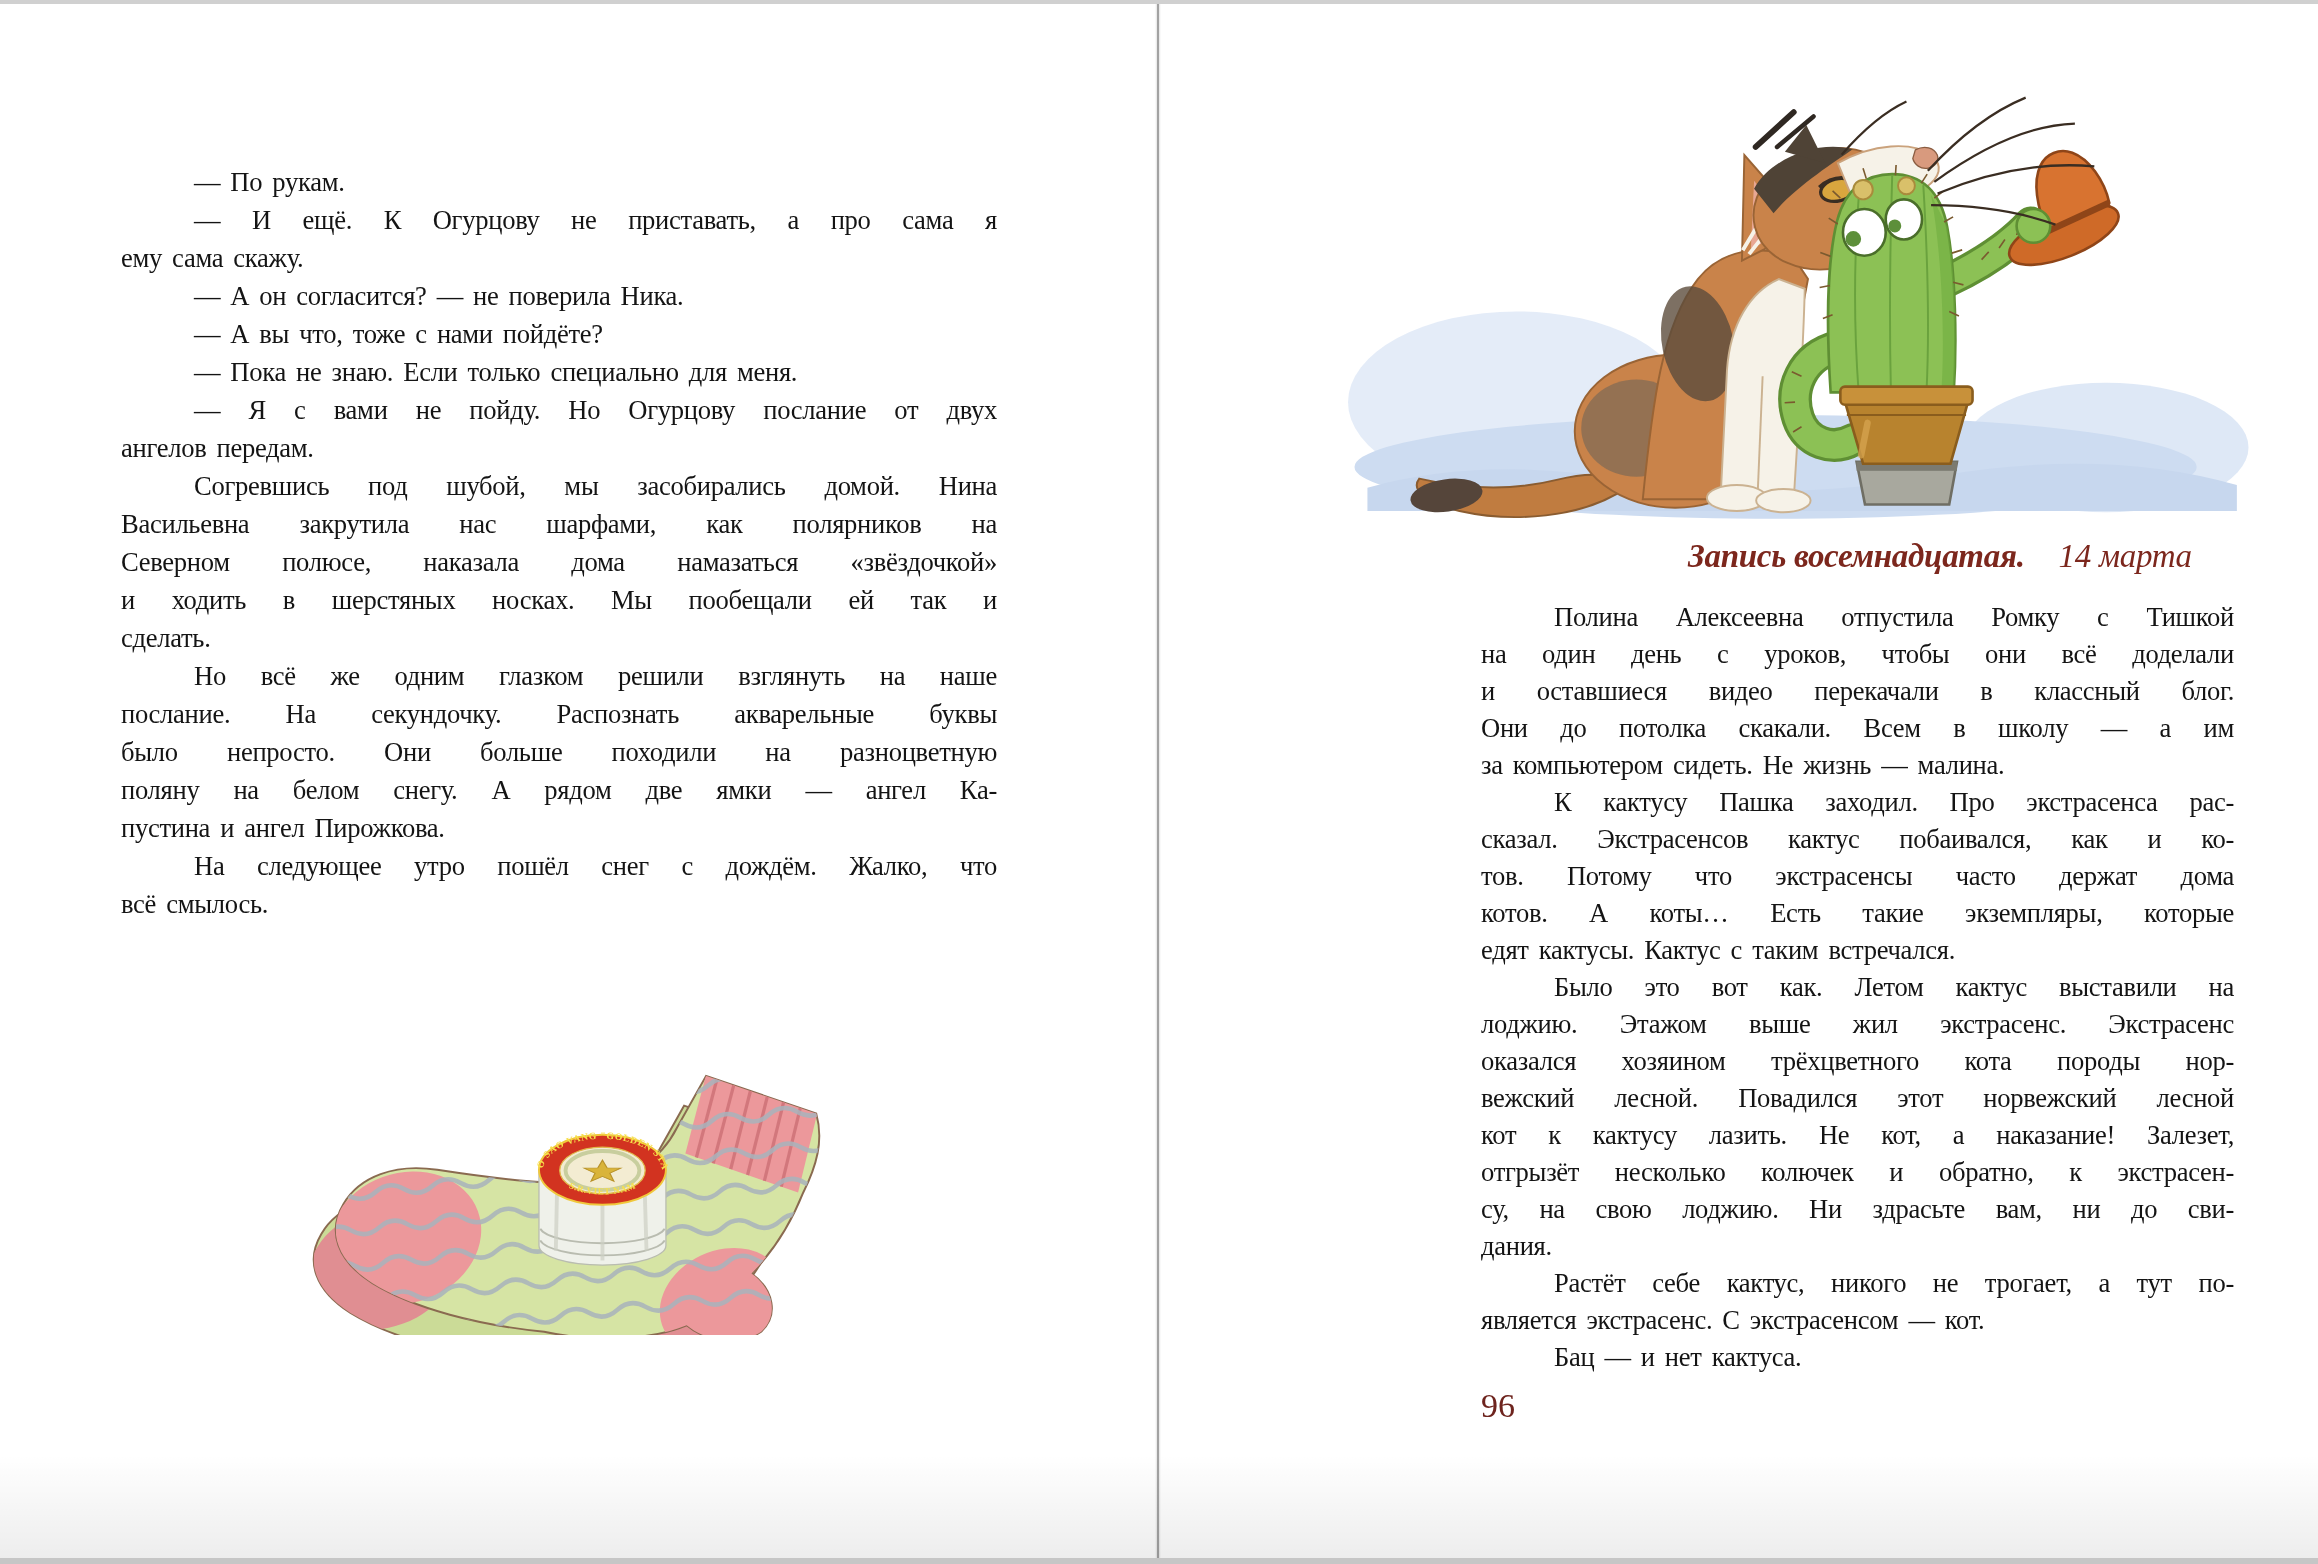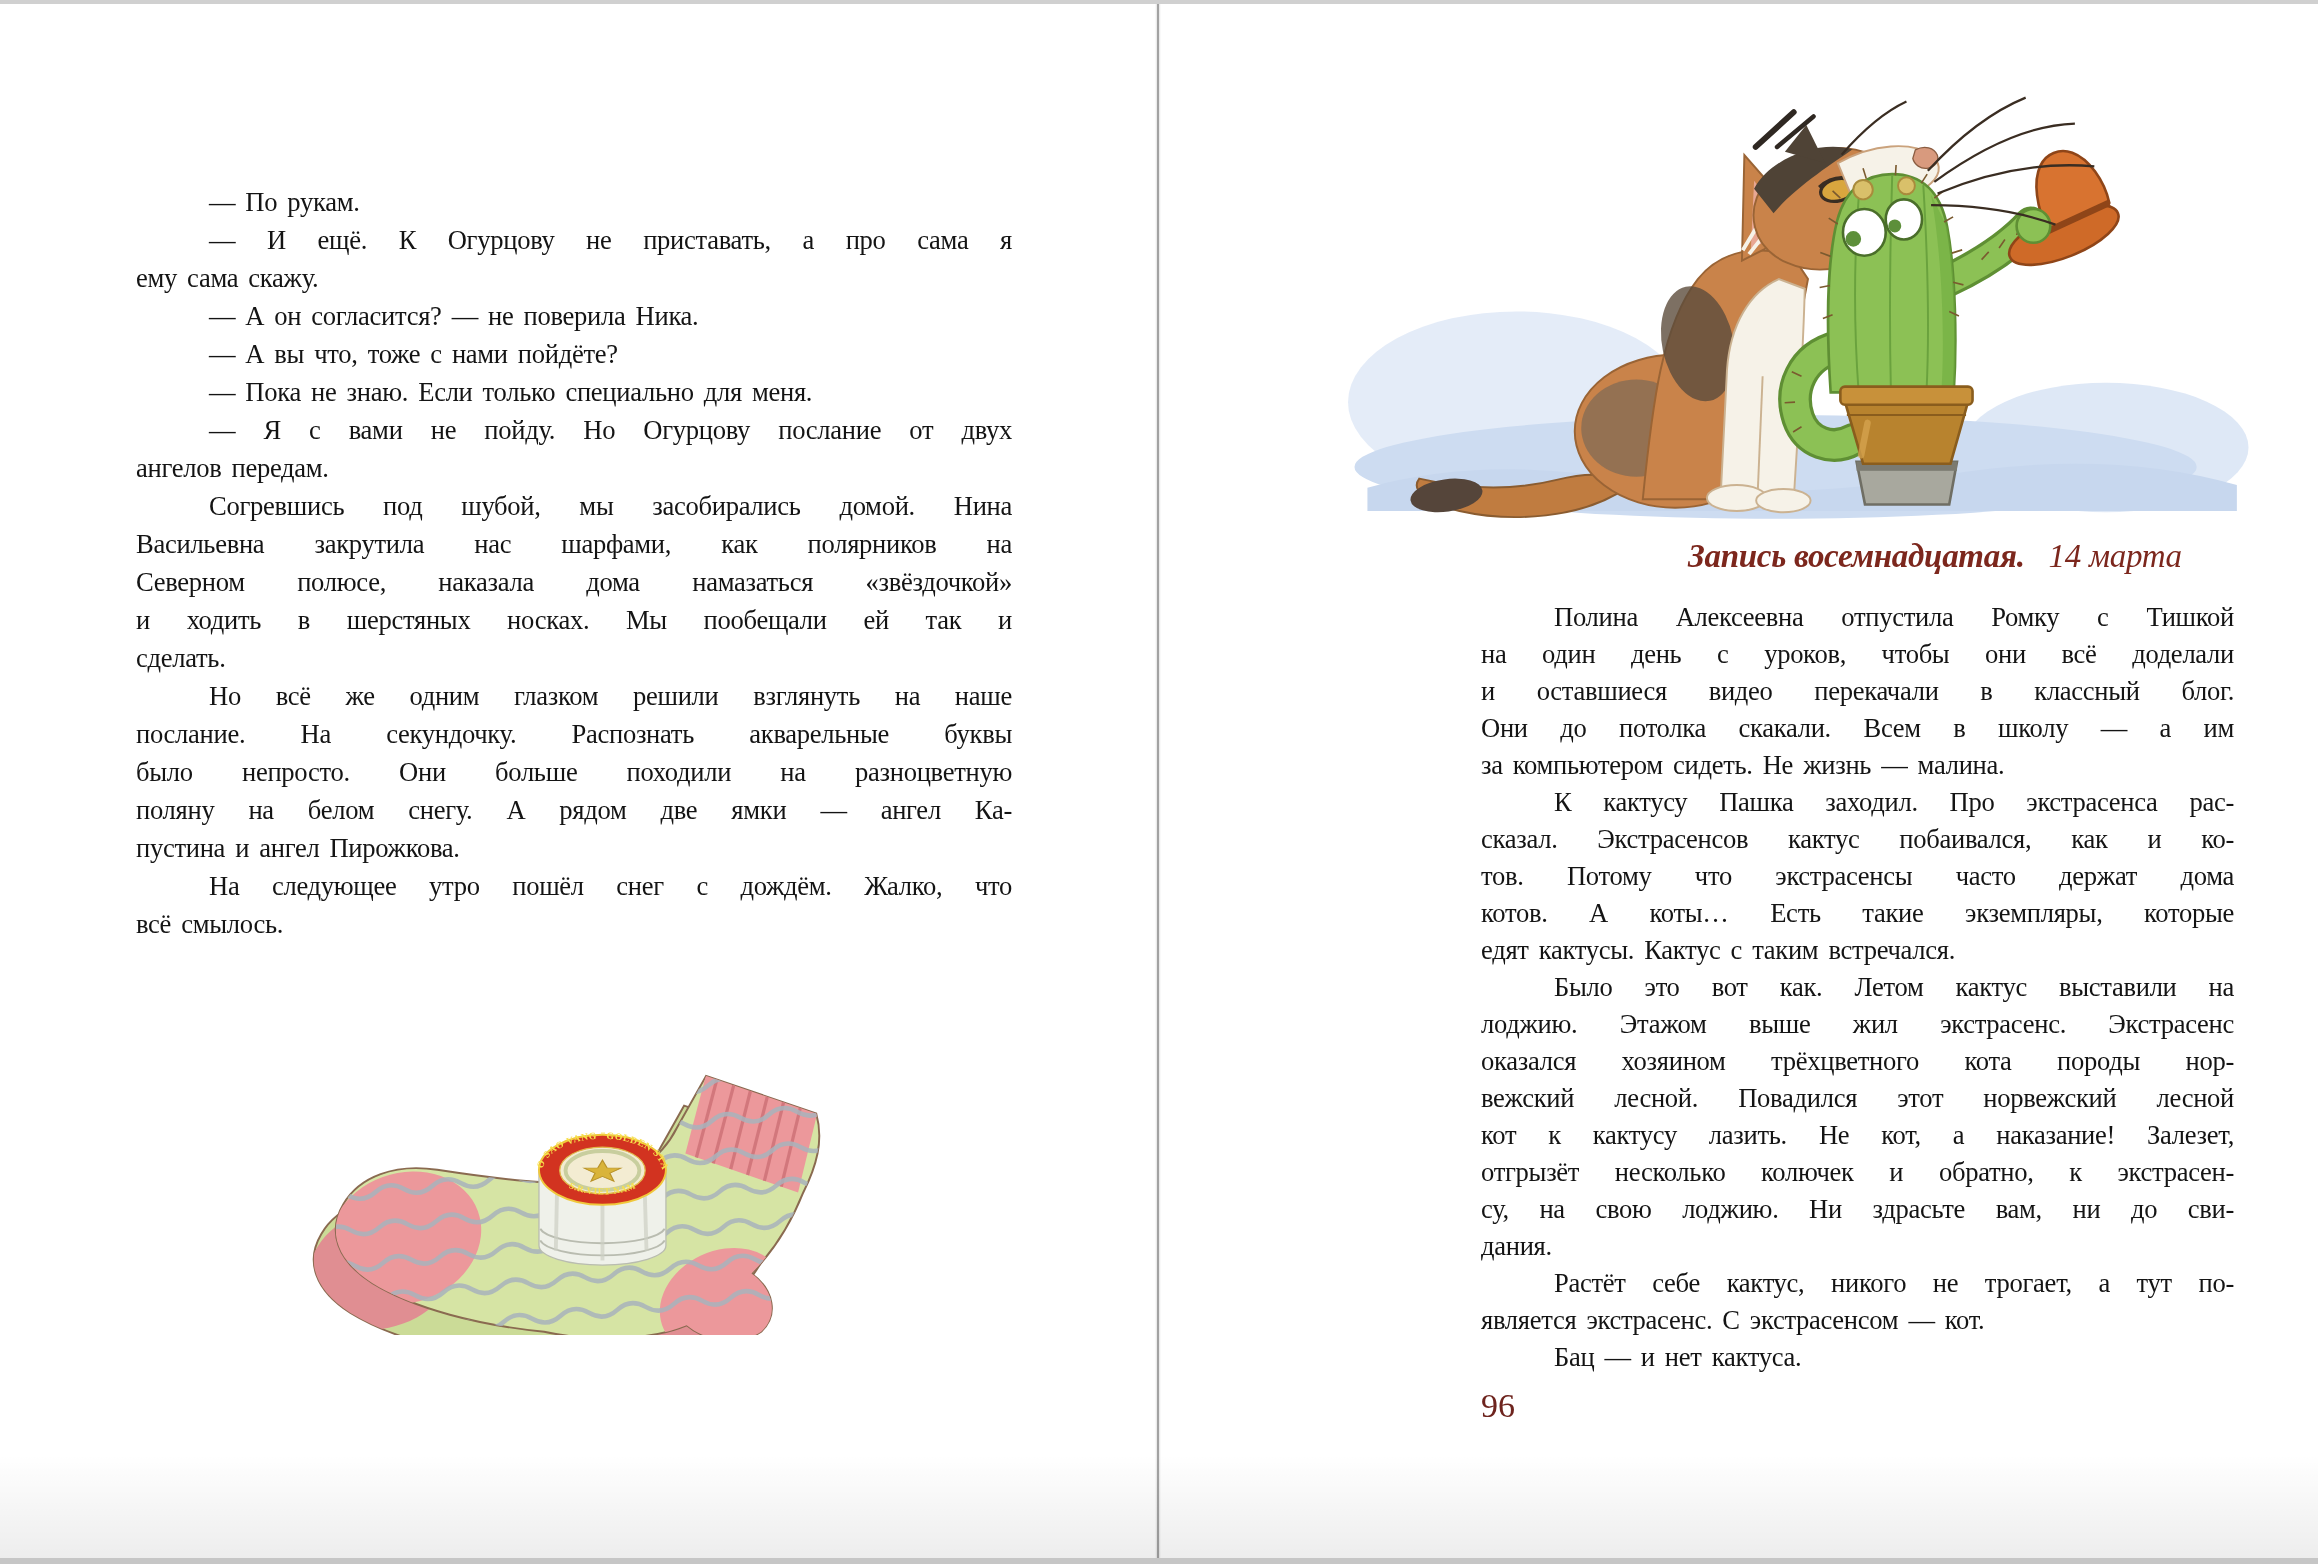--- a/index.html
+++ b/index.html
@@ -6,29 +6,29 @@
   .screen{position:relative;width:2319px;height:1564px;background:#ffffff;overflow:hidden;
           font-family:"Liberation Serif","DejaVu Serif",serif;color:#141414;}
   .edge-top{position:absolute;top:0;left:0;width:100%;height:3.9px;background:#d0d0d0;}
   .edge-bottom{position:absolute;bottom:0;left:0;width:100%;height:5.8px;background:#c6c6c6;}
   .bottom-shade{position:absolute;bottom:5.8px;left:0;width:100%;height:104px;
                 background:linear-gradient(to bottom, rgba(0,0,0,0), rgba(0,0,0,0.07));}
   .spine{position:absolute;top:3.9px;bottom:5.8px;left:1157px;width:1.9px;background:#a2a2a2;
          box-shadow:-1.3px 0 0 rgba(0,0,0,0.08), 1.3px 0 0 rgba(0,0,0,0.08);}
   .textblock{position:absolute;font-size:26.6px;letter-spacing:-0.3px;}
   .textblock .line{line-height:38px;word-spacing:0.14em;text-align:left;}
-  .tb-left{left:136px;top:163px;width:876px;margin-top:20px;}
+  .tb-left{left:121px;top:163px;width:876px;}
   .tb-right{left:1481px;top:599px;width:753px;}
   .tb-right .line{line-height:37px;}
   .line.just{text-align:justify;text-align-last:justify;}
   .line.indent{padding-left:73px;}
   .heading{position:absolute;left:1481px;top:538px;width:753px;padding-left:207px;
            font-size:33px;font-style:italic;color:#7c271d;letter-spacing:-0.3px;}
   .h-title{font-weight:bold;text-align:center;}
-  .h-date{margin-left:24px;}
+  .h-date{margin-left:34px;}
   .pagenum{position:absolute;left:1481px;top:1387px;width:557px;
            font-size:34px;color:#6e241e;}
   svg.illus{position:absolute;}
   #catcactus{left:1348px;top:65px;}
   #socktin{left:298px;top:1037px;}
 </style>
 </head>
 <body>
 
 <div class="screen">

